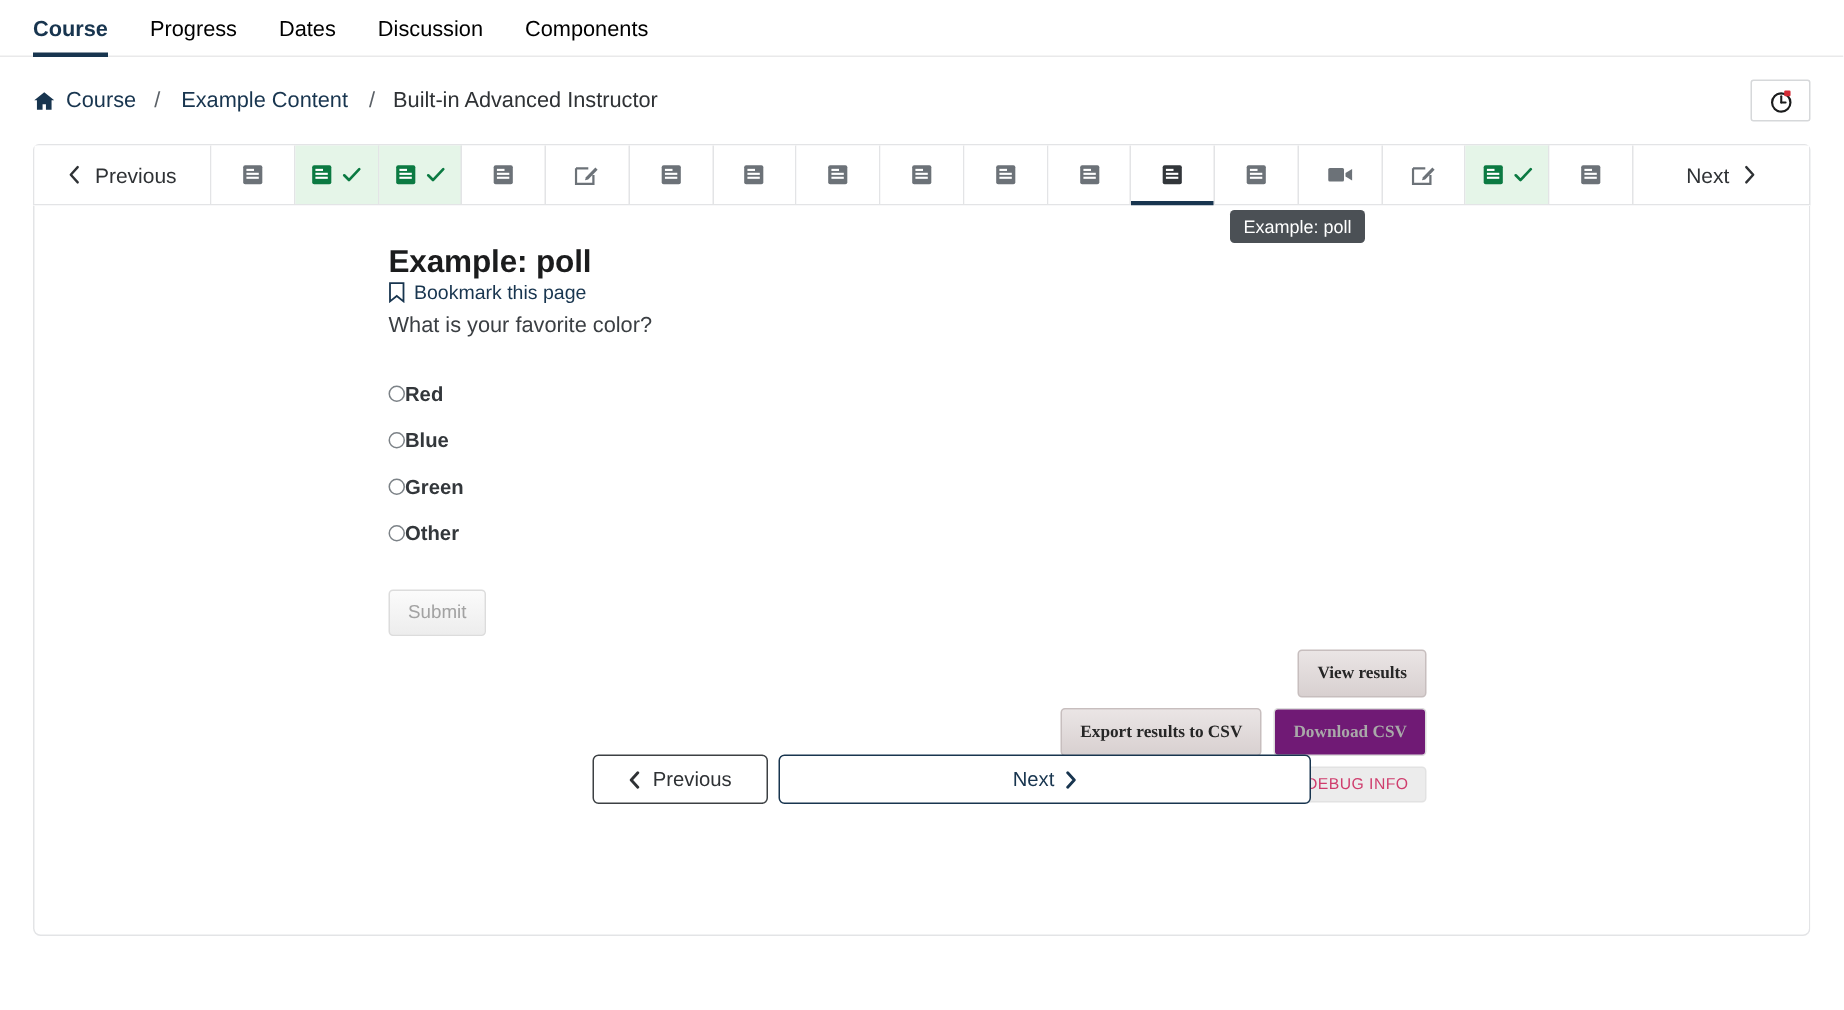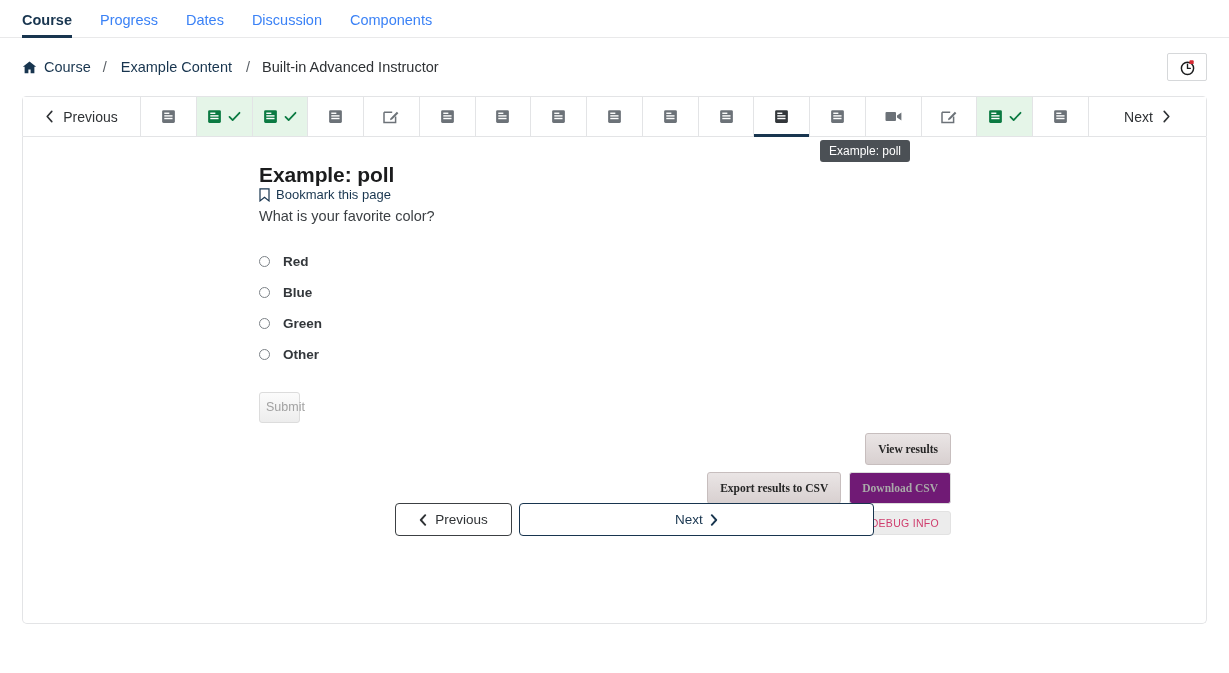--- a/index.html
+++ b/index.html
@@ -16,21 +16,21 @@
   .tabbar {
     height: 38px;
     border-bottom: 1px solid #e9e9ea;
     display: flex;
     align-items: flex-end;
     padding-left: 22px;
     gap: 0px;
   }
   .tab {
     font-size: 14.5px;
-    color: #3b82f6;
+    color: #000000;
     padding: 0 14px 10px 14px;
     cursor: pointer;
     position: relative;
     line-height: 1;
     white-space: nowrap;
   }
   .tab:first-child { padding-left: 0; }
   .tab.active { font-weight: bold; color: #18354f; }
   .tab.active::after {
     content: "";
@@ -178,41 +178,40 @@
   .poll-question {
     margin-top: 2px;
     font-size: 14.5px;
     color: #3b3f43;
   }
 
   .answers { margin-top: 22px; }
   .answer {
     display: flex;
     align-items: center;
-    gap: 13px;
     height: 31px;
   }
   .radio {
     width: 11px; height: 11px;
     border: 1px solid #7c8287;
     border-radius: 50%;
     background: #fff;
     cursor: pointer;
     flex: 0 0 auto;
   }
   .answer-label {
     font-size: 13.5px;
     font-weight: bold;
     color: #33373b;
     cursor: pointer;
   }
 
   .submit-btn {
     margin-top: 22px;
-    width: 41px; height: 31px;
+    width: 65px; height: 31px;
     border: 1px solid #dcdcdc;
     border-radius: 3px;
     background: linear-gradient(#fbfbfb, #ededed);
     color: #a2a2a2;
     font-size: 12.5px;
     font-family: "Liberation Sans", sans-serif;
     cursor: default;
   }
 
   

